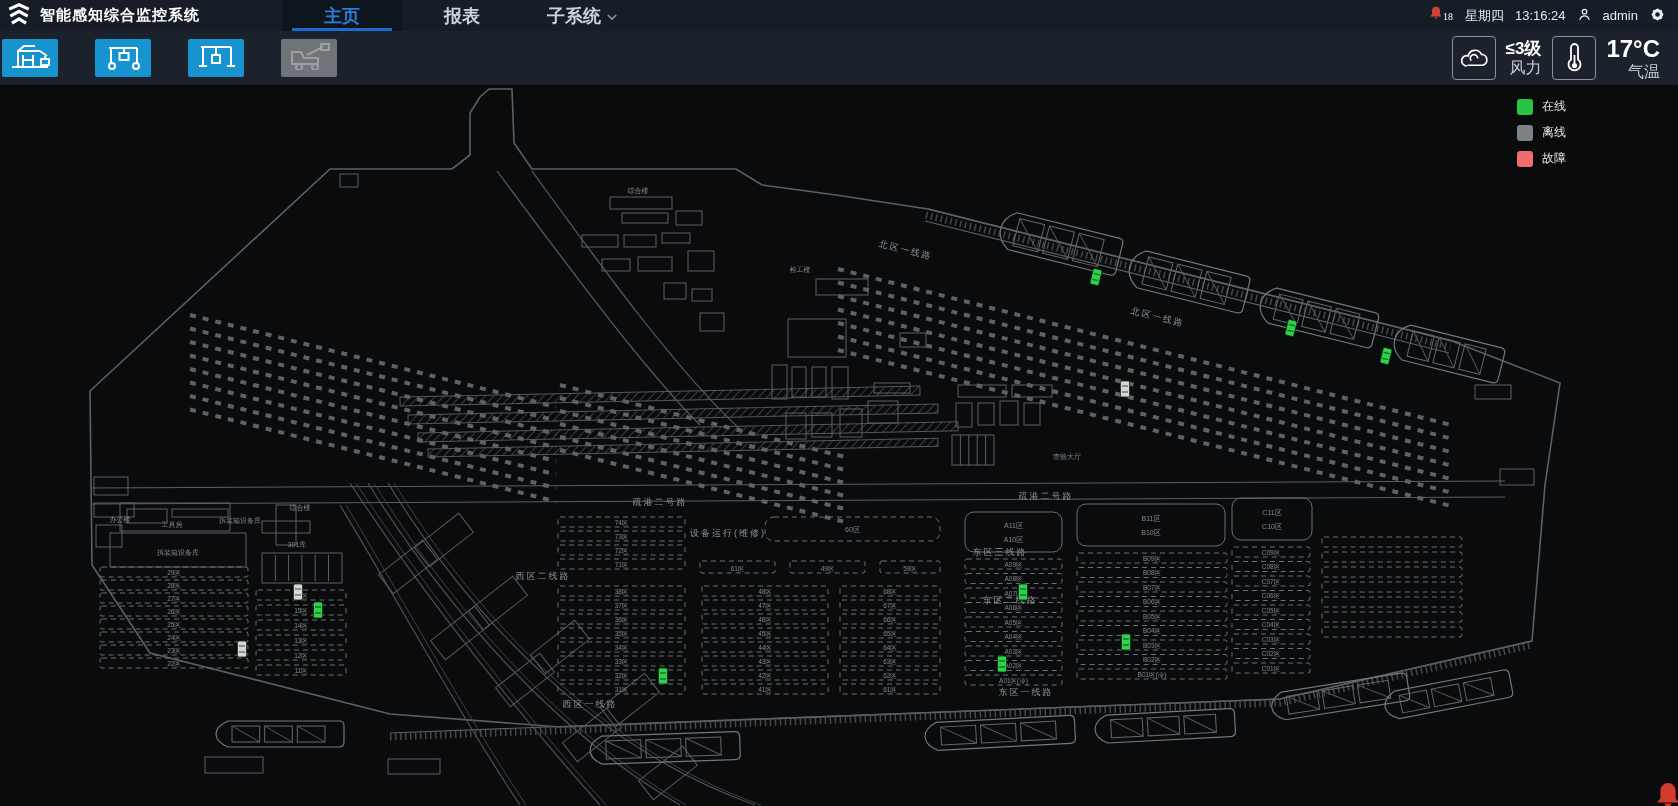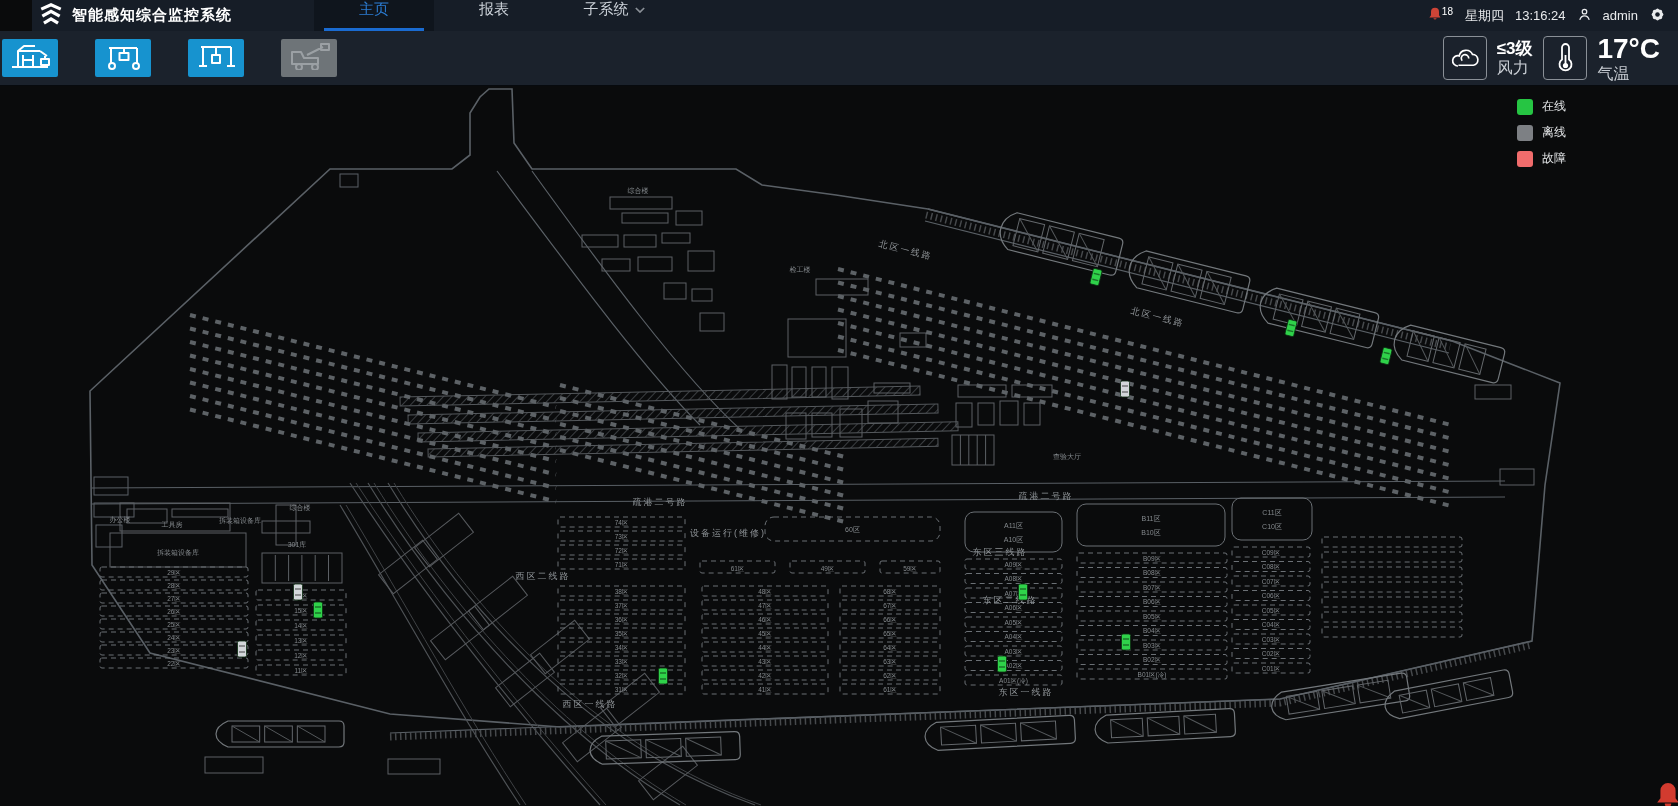--- a/index.html
+++ b/index.html
@@ -1,47 +1,47 @@
 <!DOCTYPE html>
 <html><head>
 <meta charset="utf-8">
 <style>
   html,body{margin:0;padding:0;background:#000;}
   .app{position:relative;width:1678px;height:806px;background:#0a0b0c;overflow:hidden;
        font-family:"Liberation Sans","DejaVu Sans",sans-serif;}
 
   
   .topbar{position:absolute;top:0;left:0;right:0;height:31px;background:#161d27;
-          display:flex;align-items:stretch;z-index:6;margin-left:32px;}
+          display:flex;align-items:stretch;z-index:6;}
   .brand{display:flex;align-items:center;gap:8px;padding-left:6px;width:248px;}
   .brand .title{color:#ffffff;font-size:15px;font-weight:bold;letter-spacing:1px;white-space:nowrap;}
   .tabs{display:flex;margin-left:28px;height:100%;}
-  .tab{width:120px;display:flex;justify-content:center;gap:6px;
-       color:#cdd3da;font-size:15px;cursor:pointer;position:relative;}
+  .tab{width:120px;display:flex;align-items:center;justify-content:center;gap:6px;
+       color:#cdd3da;font-size:18px;cursor:pointer;position:relative;font-weight:bold;}
   .tab.active{background:#0f151d;color:#2b7cd3;}
   .tab.active::after{content:"";position:absolute;left:10px;right:10px;bottom:0;height:3px;background:#1a6bd1;}
   .status{margin-left:auto;display:flex;align-items:center;gap:11px;padding-right:12px;
           color:#e8eaec;font-size:13px;}
-  .bell-wrap{position:relative;display:flex;align-items:center;}
+  .bell-wrap{position:relative;display:flex;align-items:flex-end;font-family:Liberation Serif, serif;}
   .bell-wrap sup{color:#ffffff;font-size:10px;position:relative;top:-4px;left:-1px;}
 
   
   .toolbar{position:absolute;top:31px;left:0;right:0;height:54px;background:#1b222c;
-           border-bottom:1px solid #070a0e;display:flex;align-items:center;z-index:5;}
+           border-bottom:1px solid #070a0e;display:flex;align-items:center;z-index:5;text-align:right;}
   .equip{display:flex;gap:37px;padding-left:2px;}
   .ebtn{width:56px;height:38px;border-radius:2px;display:flex;align-items:center;justify-content:center;cursor:pointer;}
   .ebtn.on{background:#1793cf;}
   .ebtn.off{background:#6e7478;}
   .weather{margin-left:auto;display:flex;align-items:center;gap:11px;padding-right:18px;}
   .wx-group{display:flex;align-items:center;gap:10px;}
   .wx-tile{width:42px;height:42px;border:1px solid #8a9097;border-radius:4px;
            display:flex;align-items:center;justify-content:center;}
   .wx-text{display:flex;flex-direction:column;line-height:1.15;}
   .wx-main{color:#ffffff;font-size:17px;font-weight:bold;}
-  .wx-main.big{font-size:28px;}
+  .wx-main.big{font-size:24px;}
   .wx-sub{color:#c9ced4;font-size:16px;}
 
   
   .map-area{position:absolute;top:85px;left:0;width:1678px;height:721px;background:#0a0b0c;}
   .legend{position:absolute;top:13px;right:112px;display:flex;flex-direction:column;gap:9px;}
   .legend-row{display:flex;align-items:center;gap:9px;padding-left:28px;}
   .legend-swatch{width:16px;height:16px;border-radius:3px;}
   .legend-label{color:#e6e8ea;font-size:12px;}
   .watermark{position:absolute;right:70px;bottom:22px;color:#a3a3a3;}
   .wm1{font-size:20px;letter-spacing:.5px;}

